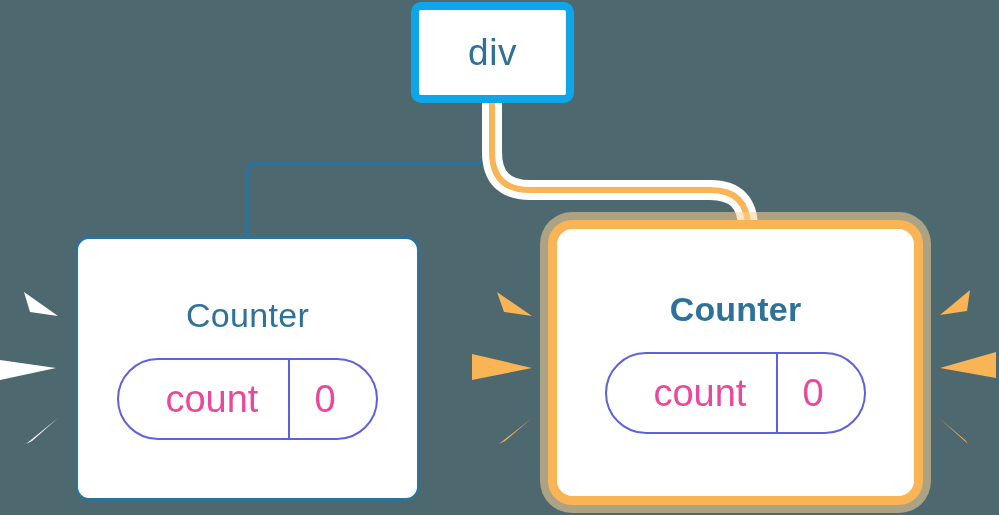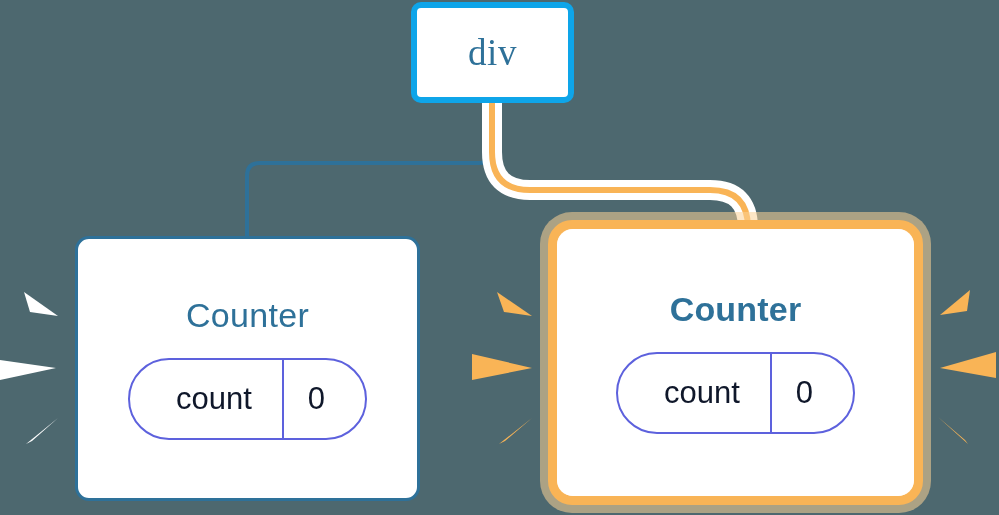--- a/index.html
+++ b/index.html
@@ -41,24 +41,23 @@
     flex-direction: column;
     align-items: center;
     justify-content: center;
   }
 
   .node-div {
     left: 411px;
     top: 2px;
     width: 163px;
     height: 101px;
-    border: 6px solid #0ea5e9;
+    border: 8px solid #0ea5e9;
     border-radius: 10px;
     z-index: 5;
-    font-family: Liberation Serif, serif;
   }
   .node-div .node-title {
     font-size: 37px;
     color: #2e7199;
     letter-spacing: .5px;
     line-height: 1;
   }
 
   .node-counter-left {
     left: 75px;
@@ -119,22 +118,22 @@
     border: 2px solid #5d61dd;
     border-radius: 999px;
     height: 78px;
     overflow: hidden;
     background: #ffffff;
   }
   .pill-key, .pill-val {
     display: flex;
     align-items: center;
     justify-content: center;
-    color: #0f172a;
-    font-size: 31px;
+    color: #ec4899;
+    font-size: 38px;
     line-height: 1;
   }
   .pill-key {
     padding: 0 30px 0 46px;
   }
   .pill-val {
     padding: 0 40px 0 24px;
     border-left: 2px solid #5d61dd;
   }
 </style>

